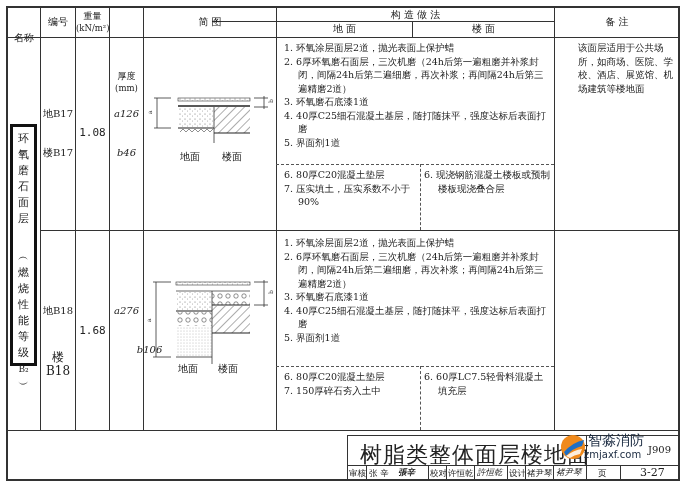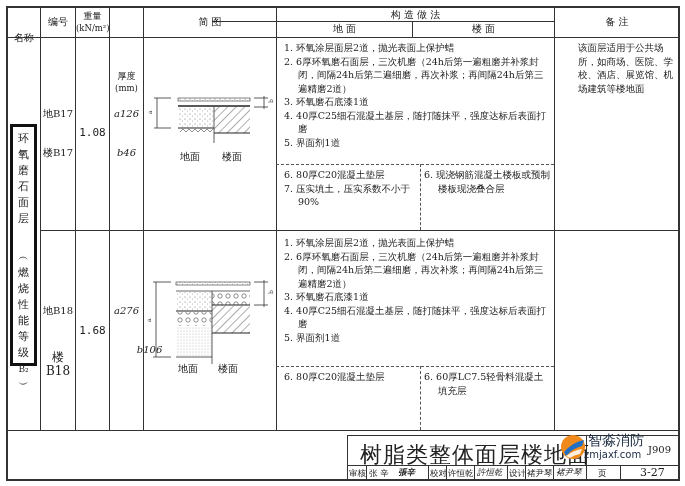--- a/index.html
+++ b/index.html
@@ -196,20 +196,21 @@
 
 <div class="cell-text" style="left:284px; top:236px; width:268px;">
   <span class="item">1. 环氧涂层面层2道，抛光表面上保护蜡</span>
   <span class="item">2. 6厚环氧磨石面层，三次机磨（24h后第一遍粗磨并补浆封闭，间隔24h后第二遍细磨，再次补浆；再间隔24h后第三遍精磨2道）</span>
   <span class="item">3. 环氧磨石底漆1道</span>
   <span class="item">4. 40厚C25细石混凝土基层，随打随抹平，强度达标后表面打磨</span>
   <span class="item">5. 界面剂1道</span>
 </div>
 <div class="cell-text" style="left:284px; top:370px; width:132px;">
   <span class="item">6. 80厚C20混凝土垫层</span>
+  <span class="item">7. 150厚碎石夯入土中</span>
 </div>
 <div class="cell-text" style="left:424px; top:370px; width:128px;">
   <span class="item">6. 60厚LC7.5轻骨料混凝土填充层</span>
 </div>
 
 <div class="abs" style="left:347px; top:435px; width:332px; height:46px; border-left:1px solid #333; border-top:1px solid #333;"></div>
 <div class="line-h" style="left:347px; top:465px; width:332px;"></div>
 <div class="line-v" style="left:586px; top:435px; height:46px;"></div>
 <div class="title-big" style="left:360px; top:440px;">树脂类整体面层楼地面</div>
 <div class="tb-small" style="left:648px; top:445px; font-size:10px;text-align:center;">J909</div>

